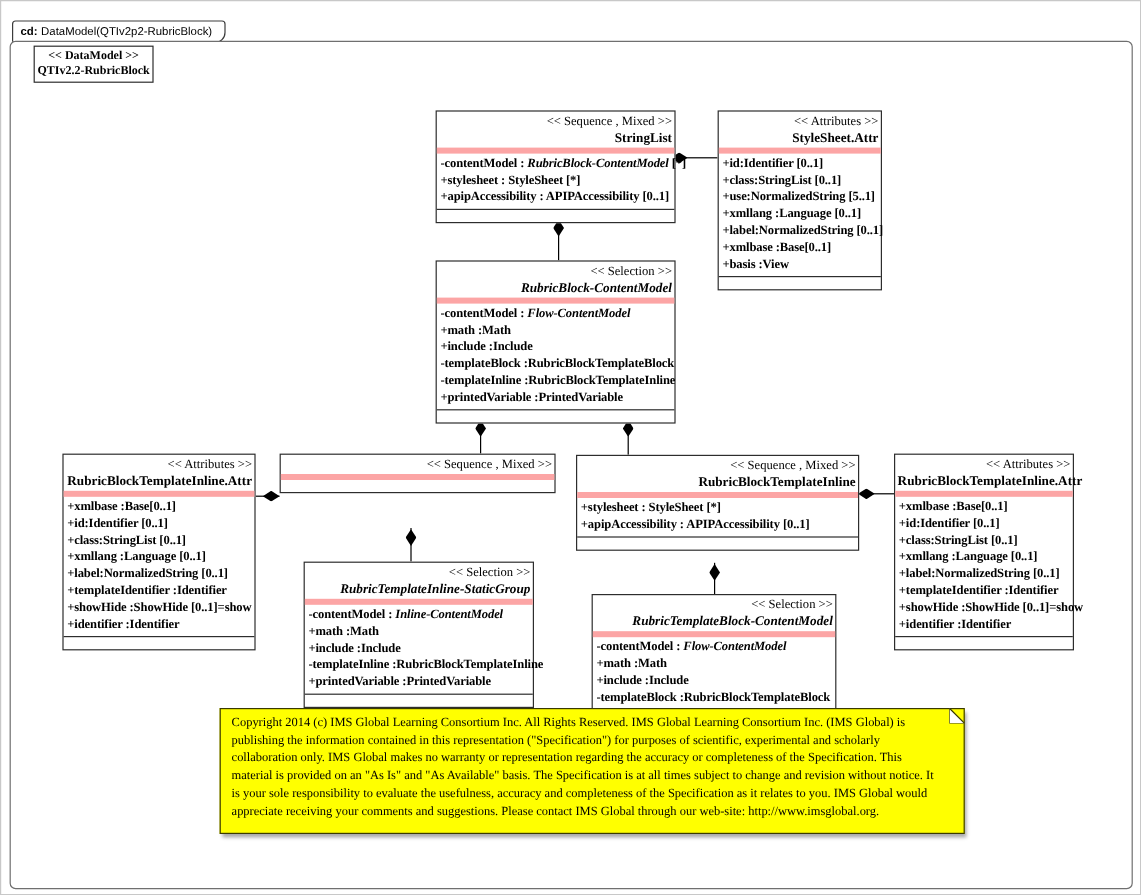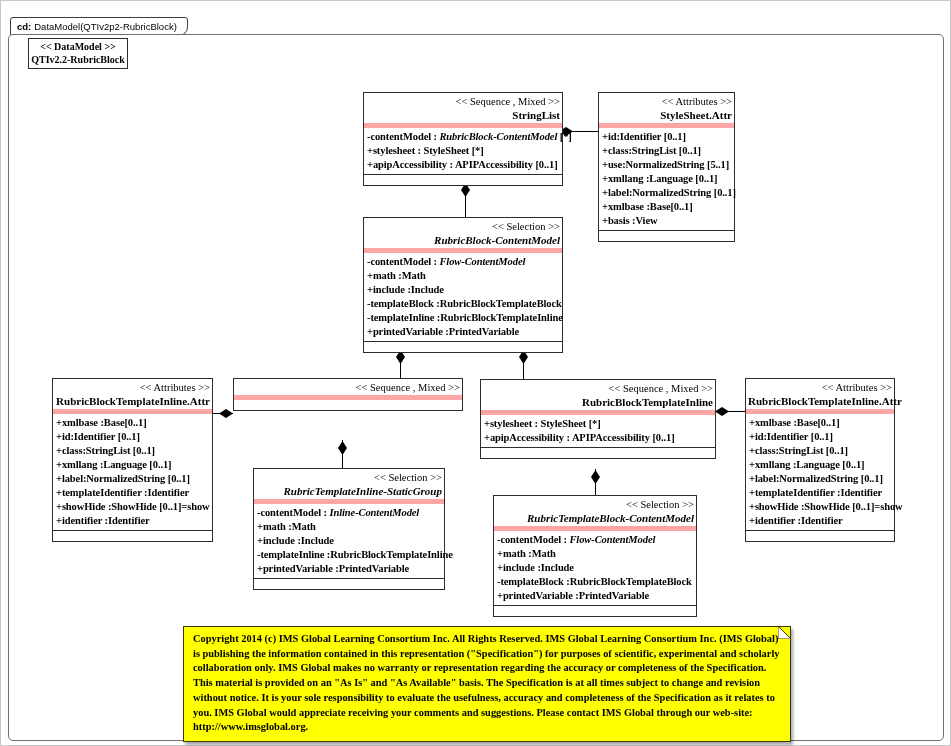--- a/index.html
+++ b/index.html
@@ -34,24 +34,24 @@
   .cempty{height:10px;}
 
   
   .hline{position:absolute;height:1px;background:#000;}
   .vline{position:absolute;width:1px;background:#000;}
   .diamond{position:absolute;background:#000;}
   .dh{width:14px;height:9px;clip-path:polygon(0 50%,50% 0,100% 50%,50% 100%);}
   .dv{width:9px;height:14px;clip-path:polygon(0 50%,50% 0,100% 50%,50% 100%);}
 
   
-  .note{position:absolute;left:183px;top:626px;width:588px;min-height:92px;
+  .note{position:absolute;left:183px;top:590px;width:588px;min-height:92px;
         background:#ffff00;border:1px solid #3a3a00;
         box-shadow:2px 3px 3px rgba(0,0,0,0.35);
-        padding:5px 9px 6px 9px;font-size:10.4px;line-height:14.7px;font-weight:bold;}
+        padding:5px 22px 6px 9px;font-size:10.4px;line-height:14.7px;}
   .dogear{position:absolute;top:-1px;right:-1px;}
 </style>
 </head>
 <body>
 
 <div class="canvas">
 
   <div class="tab"><b>cd:</b><span>DataModel(QTIv2p2-RubricBlock)</span></div>
 
   <div class="frame"></div>

